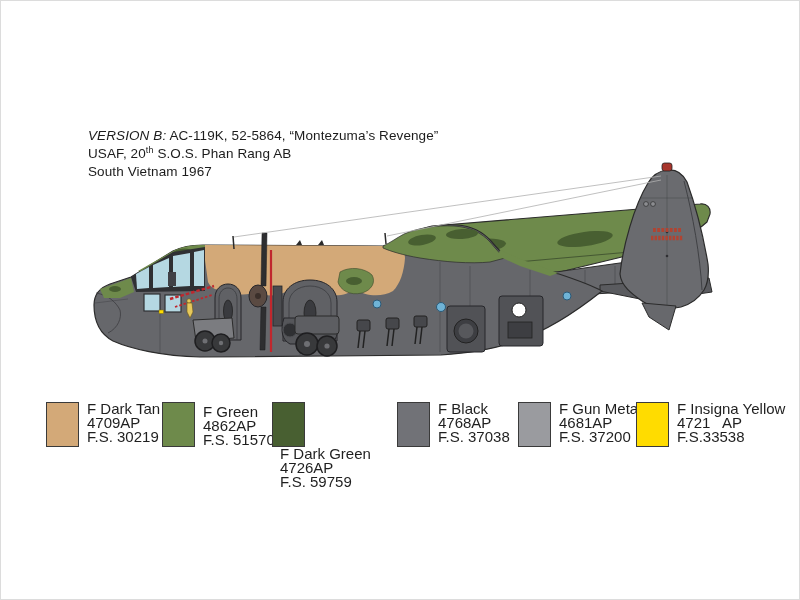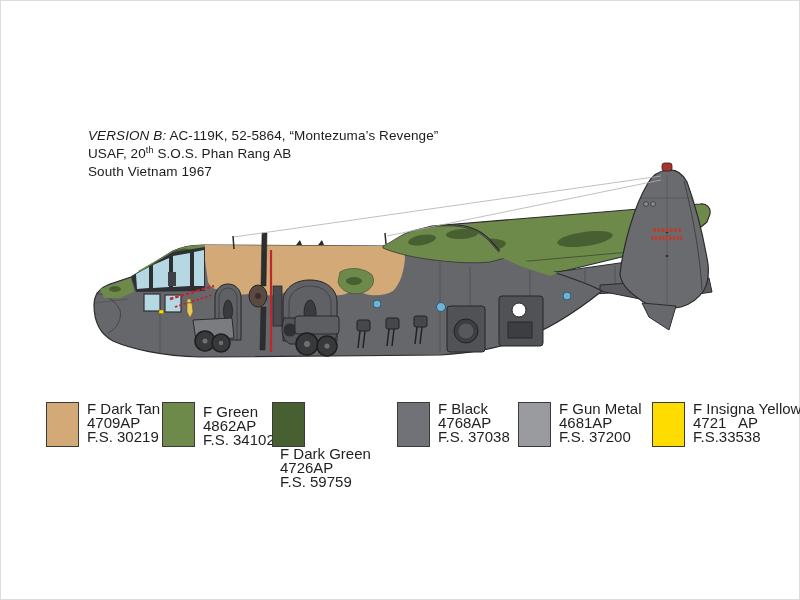--- a/index.html
+++ b/index.html
@@ -23,21 +23,21 @@
   
   .legend{position:absolute;left:0;top:402px;width:800px;height:58px;}
   .legend-item{position:absolute;display:flex;align-items:flex-start;}
   .swatch{
     width:33px;height:45px;border:1px solid #3a3a3a;box-sizing:border-box;
     flex:0 0 auto;
   }
   .labels{margin-left:8px;font-size:15px;line-height:14px;color:#1f1f1f;}
   .labels div{white-space:pre;}
   .li-0{left:46px;} .li-1{left:162px;align-items:flex-end;} .li-2{left:272px;flex-direction:column;}
-  .li-3{left:386px;margin-left:11px;} .li-4{left:518px;} .li-5{left:624px;padding-left:28px;}
+  .li-3{left:386px;margin-left:11px;} .li-4{left:518px;} .li-5{left:608px;padding-left:28px;}
 </style>
 </head>
 <body>
 
 <div class="frame"></div>
 
 <div class="header">
   <div><span class="it">VERSION B:</span> <span>AC-119K, 52-5864, “Montezuma’s Revenge”</span></div>
   <div><span>USAF, 20</span><sup>th</sup><span> S.O.S. Phan Rang AB</span></div>
   <div>South Vietnam 1967</div>
@@ -222,21 +222,21 @@
       <div>4709AP</div>
       <div>F.S. 30219</div>
     </div>
   </div>
 
   <div class="legend-item li-1">
     <div class="swatch" style="background: rgb(110, 138, 75);"></div>
     <div class="labels">
       <div>F Green</div>
       <div>4862AP</div>
-      <div>F.S. 34102</div>
+      <div>F.S. 51570</div>
     </div>
   </div>
 
   <div class="legend-item li-2">
     <div class="swatch" style="background: rgb(72, 95, 49);"></div>
     <div class="labels">
       <div>F Dark Green</div>
       <div>4726AP</div>
       <div>F.S. 59759</div>
     </div>

